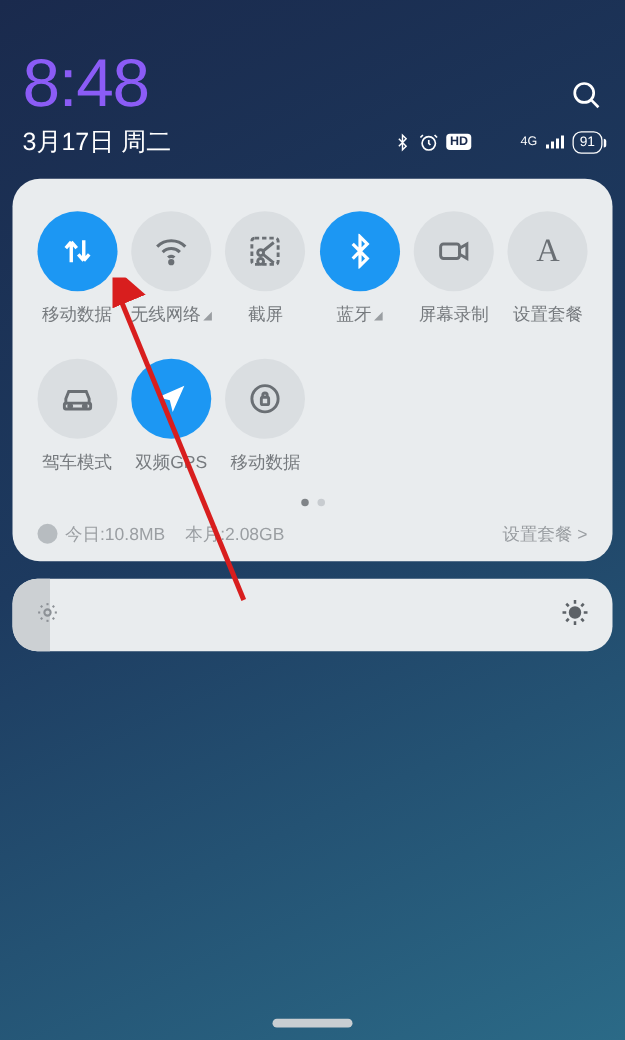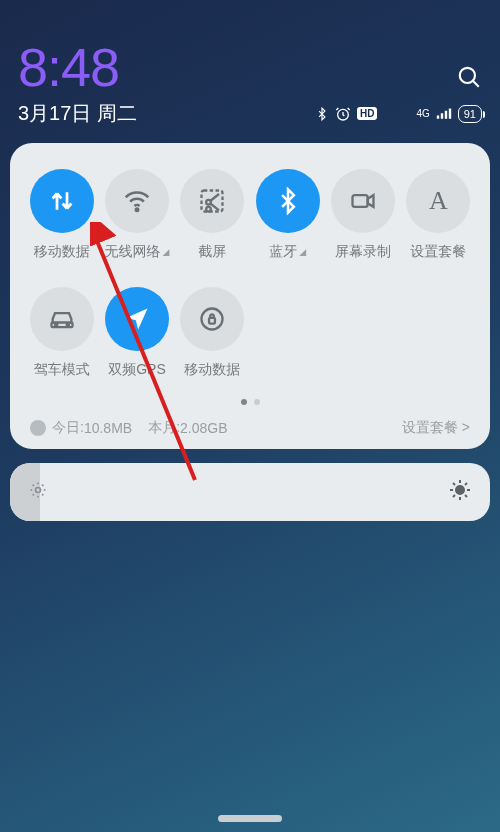--- a/index.html
+++ b/index.html
@@ -48,21 +48,21 @@
     }
     .circle.off { background:#dadee1; color:#6a6f74; }
     .circle.on  { background:#1c97f3; color:#fff; }
     .tile-label { color:#767a7e; font-size:14px; margin-top:10px; display:flex; align-items:center; }
     .chev { font-size:9px; color:#9a9ea2; margin-left:2px; }
     .dots { display:flex; justify-content:center; gap:7px; margin:20px 0 10px 0; }
     .dot { width:6px; height:6px; border-radius:50%; }
     .dot.a { background:#808488; }
     .dot.i { background:#c8ccd0; }
     .usage-row {
-      display:flex; align-items:center; font-size:14px; color:#9a9ea2;
+      display:flex; align-items:flex-start; font-size:14px; color:#9a9ea2;
       padding:4px 6px 2px 6px;
     }
     .usage-icon { width:16px; height:16px; background:#b7bcc0; border-radius:50%; display:inline-block; margin-right:6px; }
     .spacer { flex:1; }
     .brightness {
       margin:14px 10px 0 10px; height:58px; background:#e9ecee; border-radius:20px;
       display:flex; align-items:center; padding:0 18px; position:relative;
     }
     .brightness .fill {
       position:absolute; left:0; top:0; bottom:0; width:30px; background:#ccd0d3;

